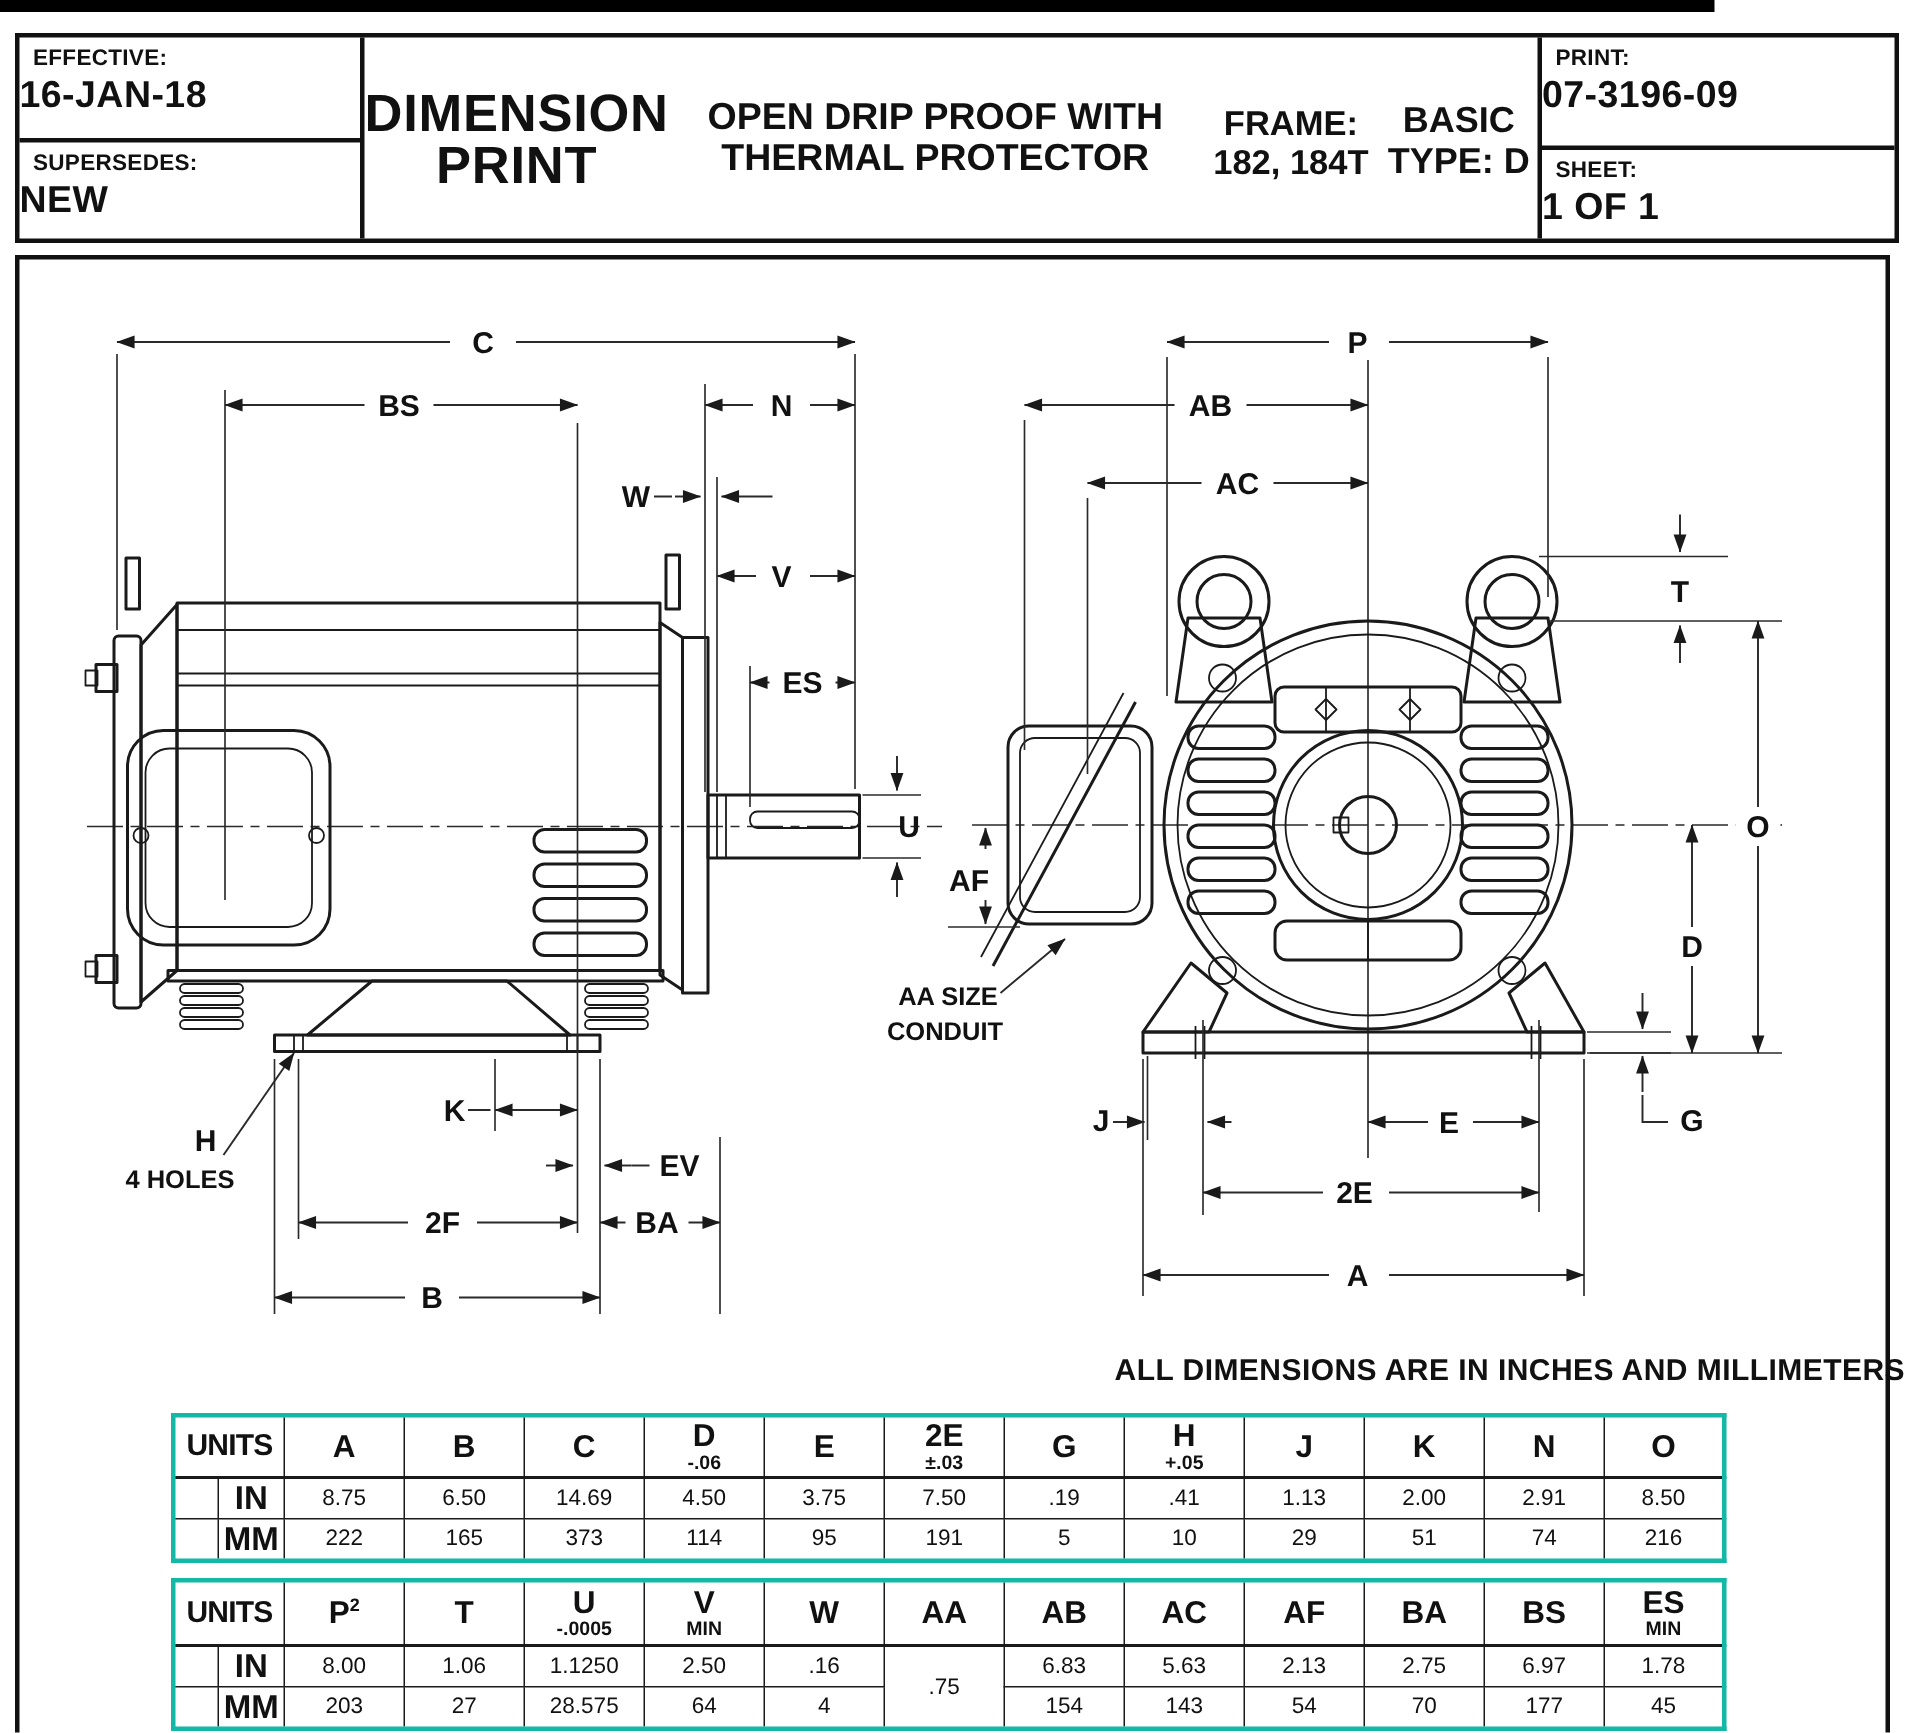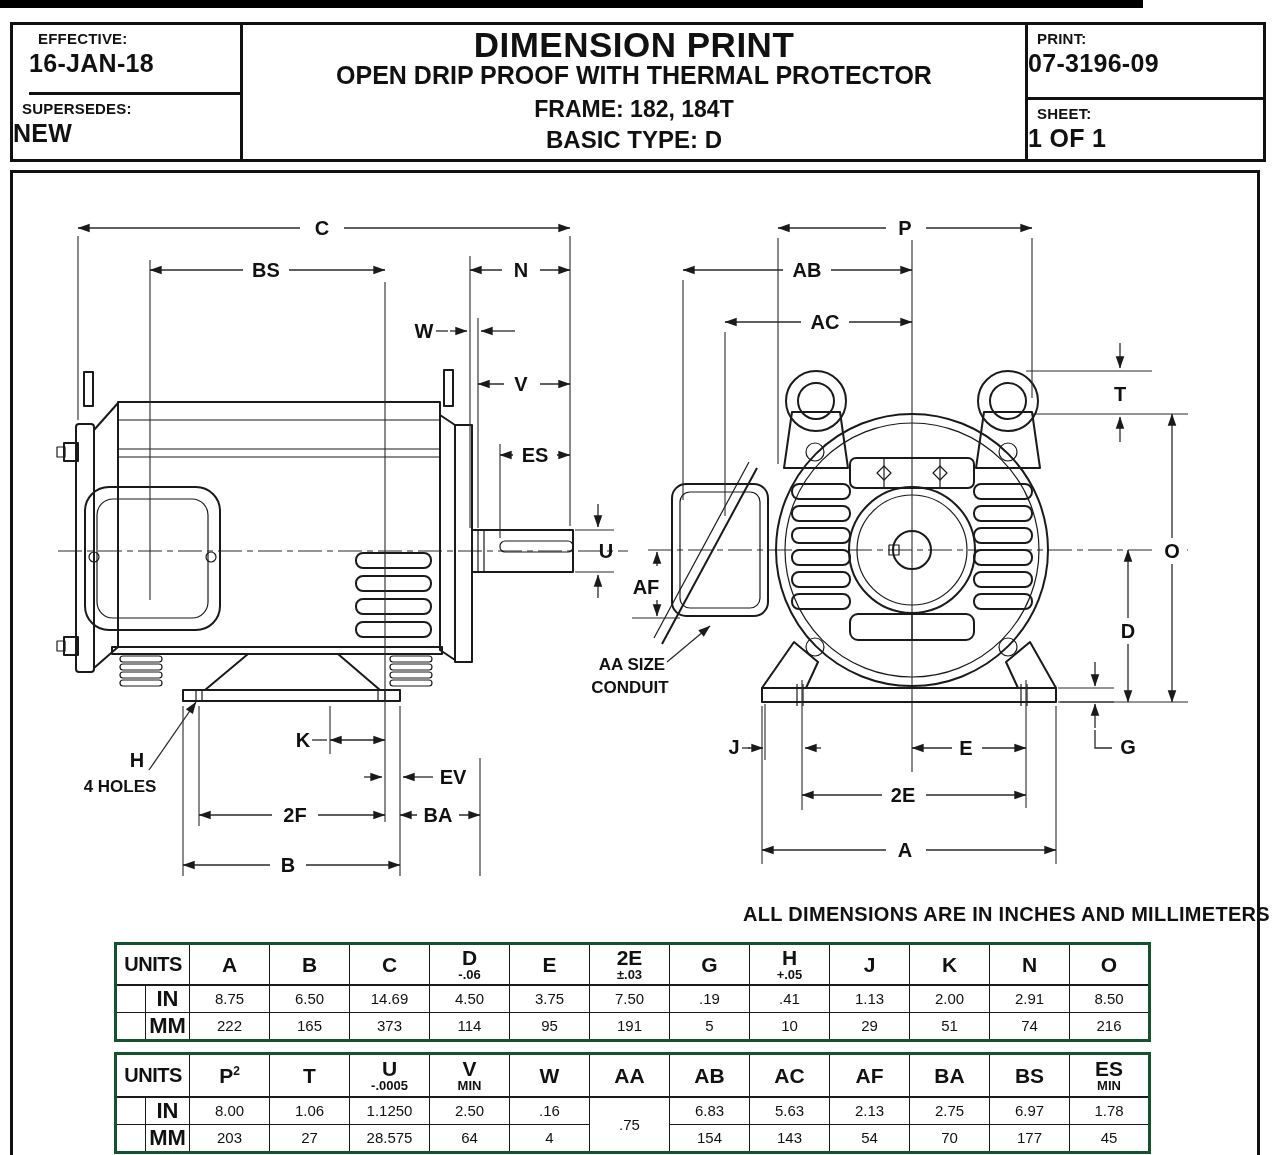--- a/index.html
+++ b/index.html
@@ -3,43 +3,43 @@
 <meta charset="utf-8">
 <style>
   html,body{margin:0;padding:0;background:#fff;}
   body{width:1280px;height:1155px;position:relative;overflow:hidden;
        font-family:"Liberation Sans",sans-serif;color:#111;}
   .topbar{position:absolute;left:0;top:0;width:1143px;height:8px;background:#000;}
   
   .tblock{position:absolute;left:10px;top:22px;width:1250px;height:134px;
           border:3px solid #111;display:flex;}
   .tb-left{width:227px;border-right:3px solid #111;display:flex;flex-direction:column;}
-  .tb-center{flex:1;display:flex;flex-direction:column;align-items:center;text-align:center;}
+  .tb-center{flex:1;display:flex;flex-direction:row;align-items:center;text-align:center;}
   .tb-right{width:235px;border-left:3px solid #111;display:flex;flex-direction:column;}
   .tb-cell{position:relative;}
-  .tb-l-top{height:67px;border-bottom:3px solid #111;margin-left:16px;}
+  .tb-l-top{height:67px;border-bottom:3px solid #111;}
   .tb-l-bot{flex:1;}
   .tb-r-top{height:72px;border-bottom:3px solid #111;}
   .tb-r-bot{flex:1;}
   .lbl{font-size:15px;font-weight:700;padding:5px 0 0 9px;letter-spacing:.2px;}
   .val{font-size:25px;font-weight:700;text-align:left;margin-top:2px;letter-spacing:.3px;}
   .big-title{font-size:35px;font-weight:700;letter-spacing:.5px;margin-top:2px;line-height:1.0;}
   .sub-title{font-size:25px;font-weight:700;letter-spacing:0px;line-height:1.1;}
   .frame-line{font-size:23px;font-weight:700;margin-top:7px;line-height:1.1;}
   .basic-line{font-size:24px;font-weight:700;margin-top:5px;line-height:1.1;}
   
   .frame-top{position:absolute;left:10px;top:170px;width:1250px;height:3px;background:#111;}
   .frame-l{position:absolute;left:10px;top:170px;width:3px;height:985px;background:#111;}
   .frame-r{position:absolute;left:1257px;top:170px;width:3px;height:985px;background:#111;}
   .drawing-svg{position:absolute;left:10px;top:173px;}
   
   .note{position:absolute;left:0;top:903px;width:1270px;text-align:right;
         font-size:20px;font-weight:700;letter-spacing:.3px;}
   .dimtable{border-collapse:collapse;table-layout:fixed;position:absolute;left:114px;
-            border:3px solid #14532d;background:#fff;}
+            border:3px solid #14b8a6;background:#fff;}
   .t1{top:942px;}
   .t2{top:1052px;}
   .dimtable td,.dimtable th{border:1.5px solid #1a1a1a;padding:0;text-align:center;
             vertical-align:middle;overflow:hidden;}
   .dimtable tr.hrow th{border-bottom:2.5px solid #1a1a1a;}
   .hrow{height:41px;}
   .t2 .hrow{height:43px;}
   .drow{height:24px;}
   .t2 .drow{height:25px;}
   .hl{font-size:21px;font-weight:600;line-height:1;}

